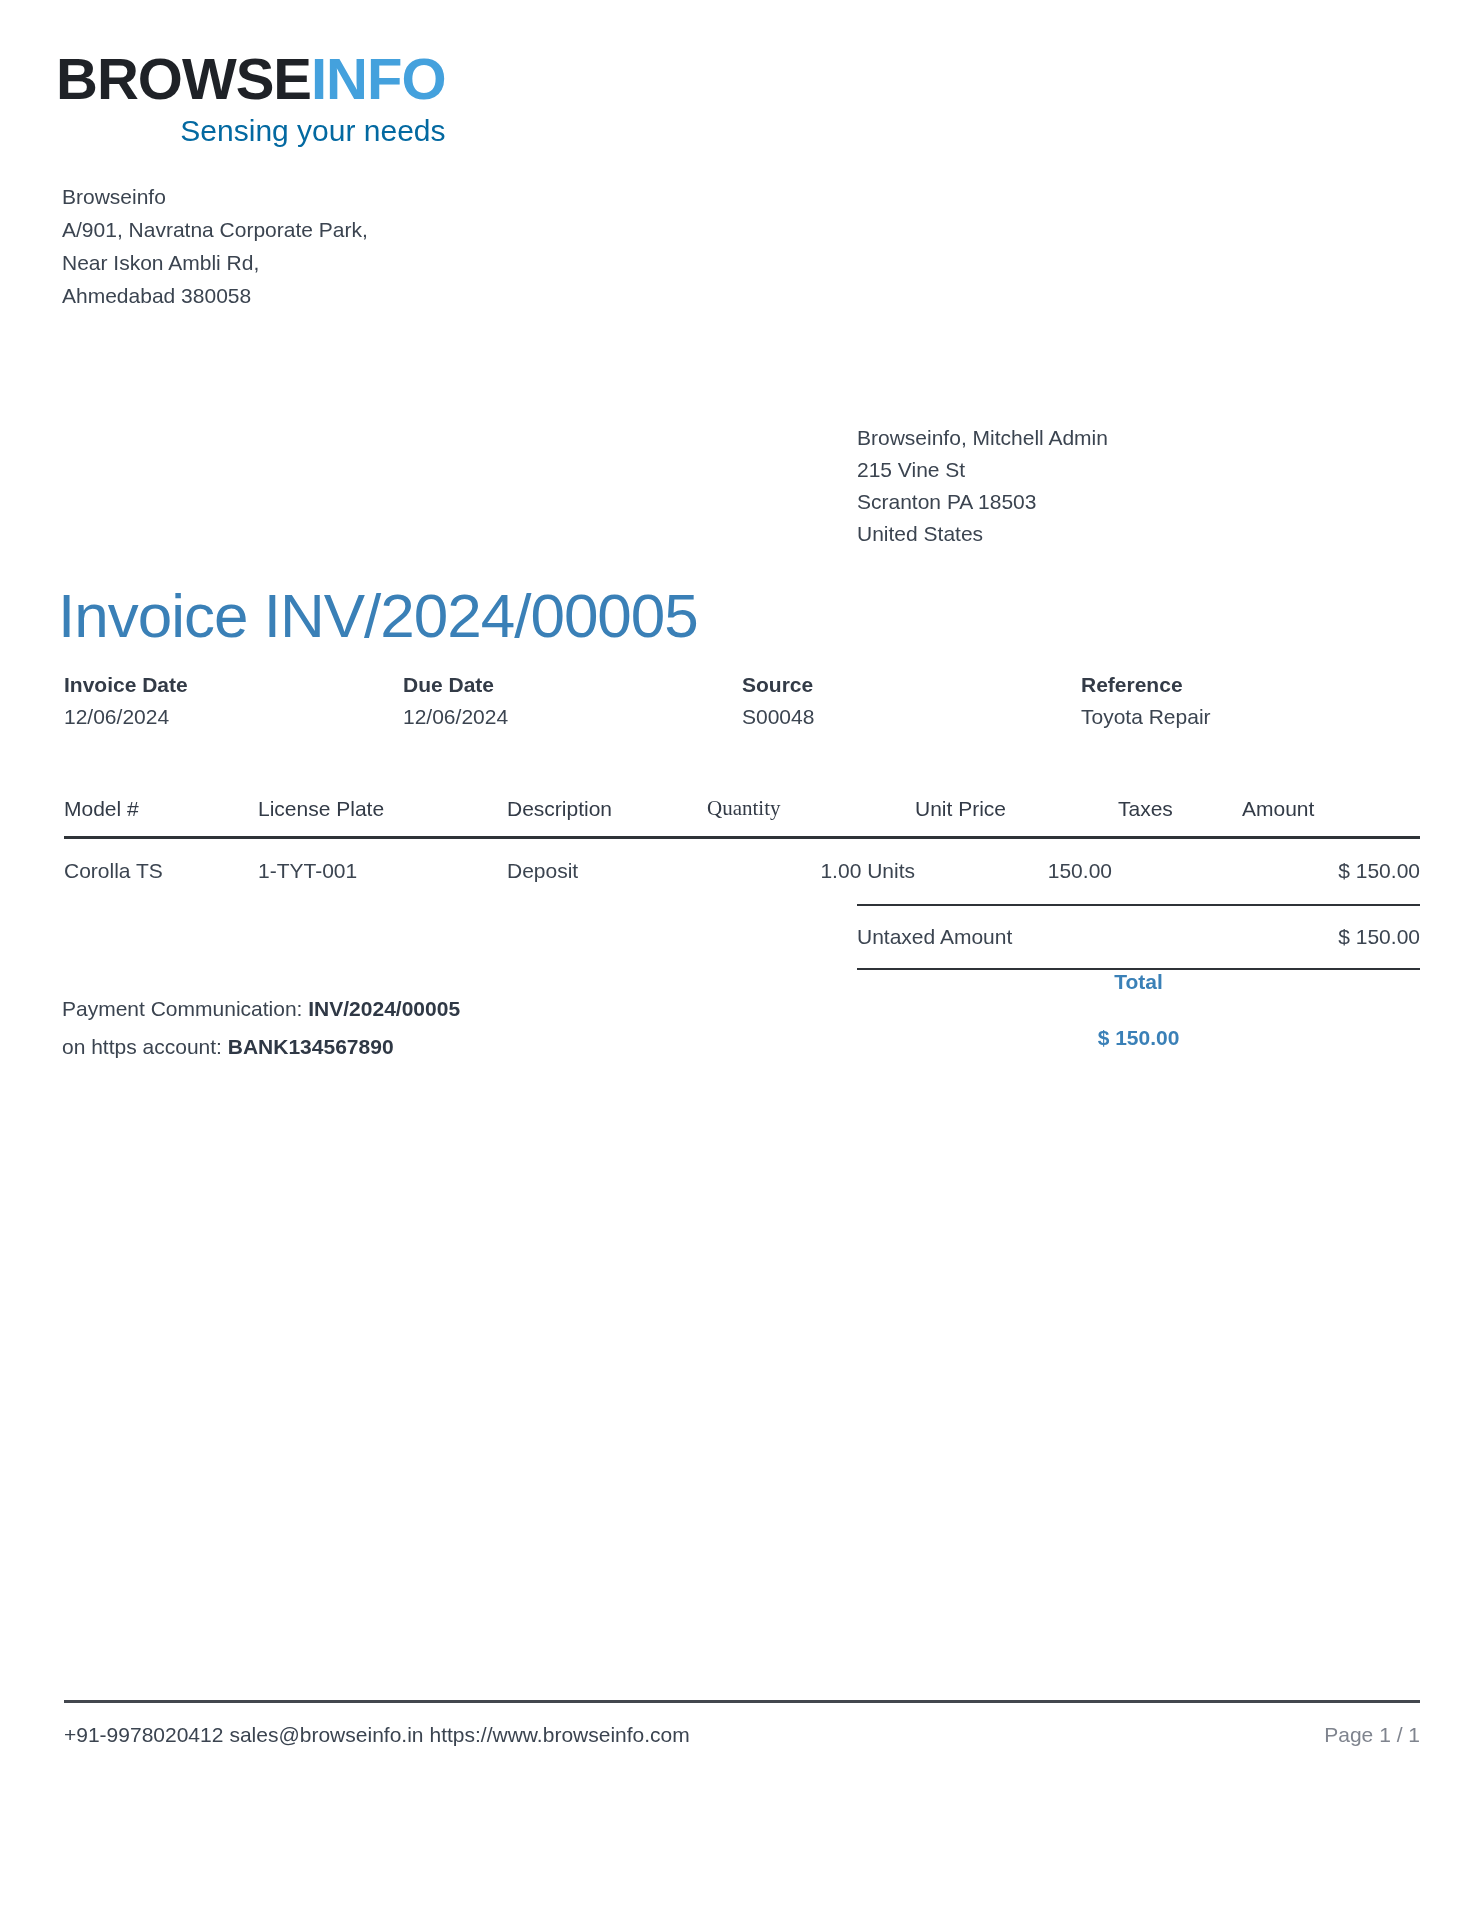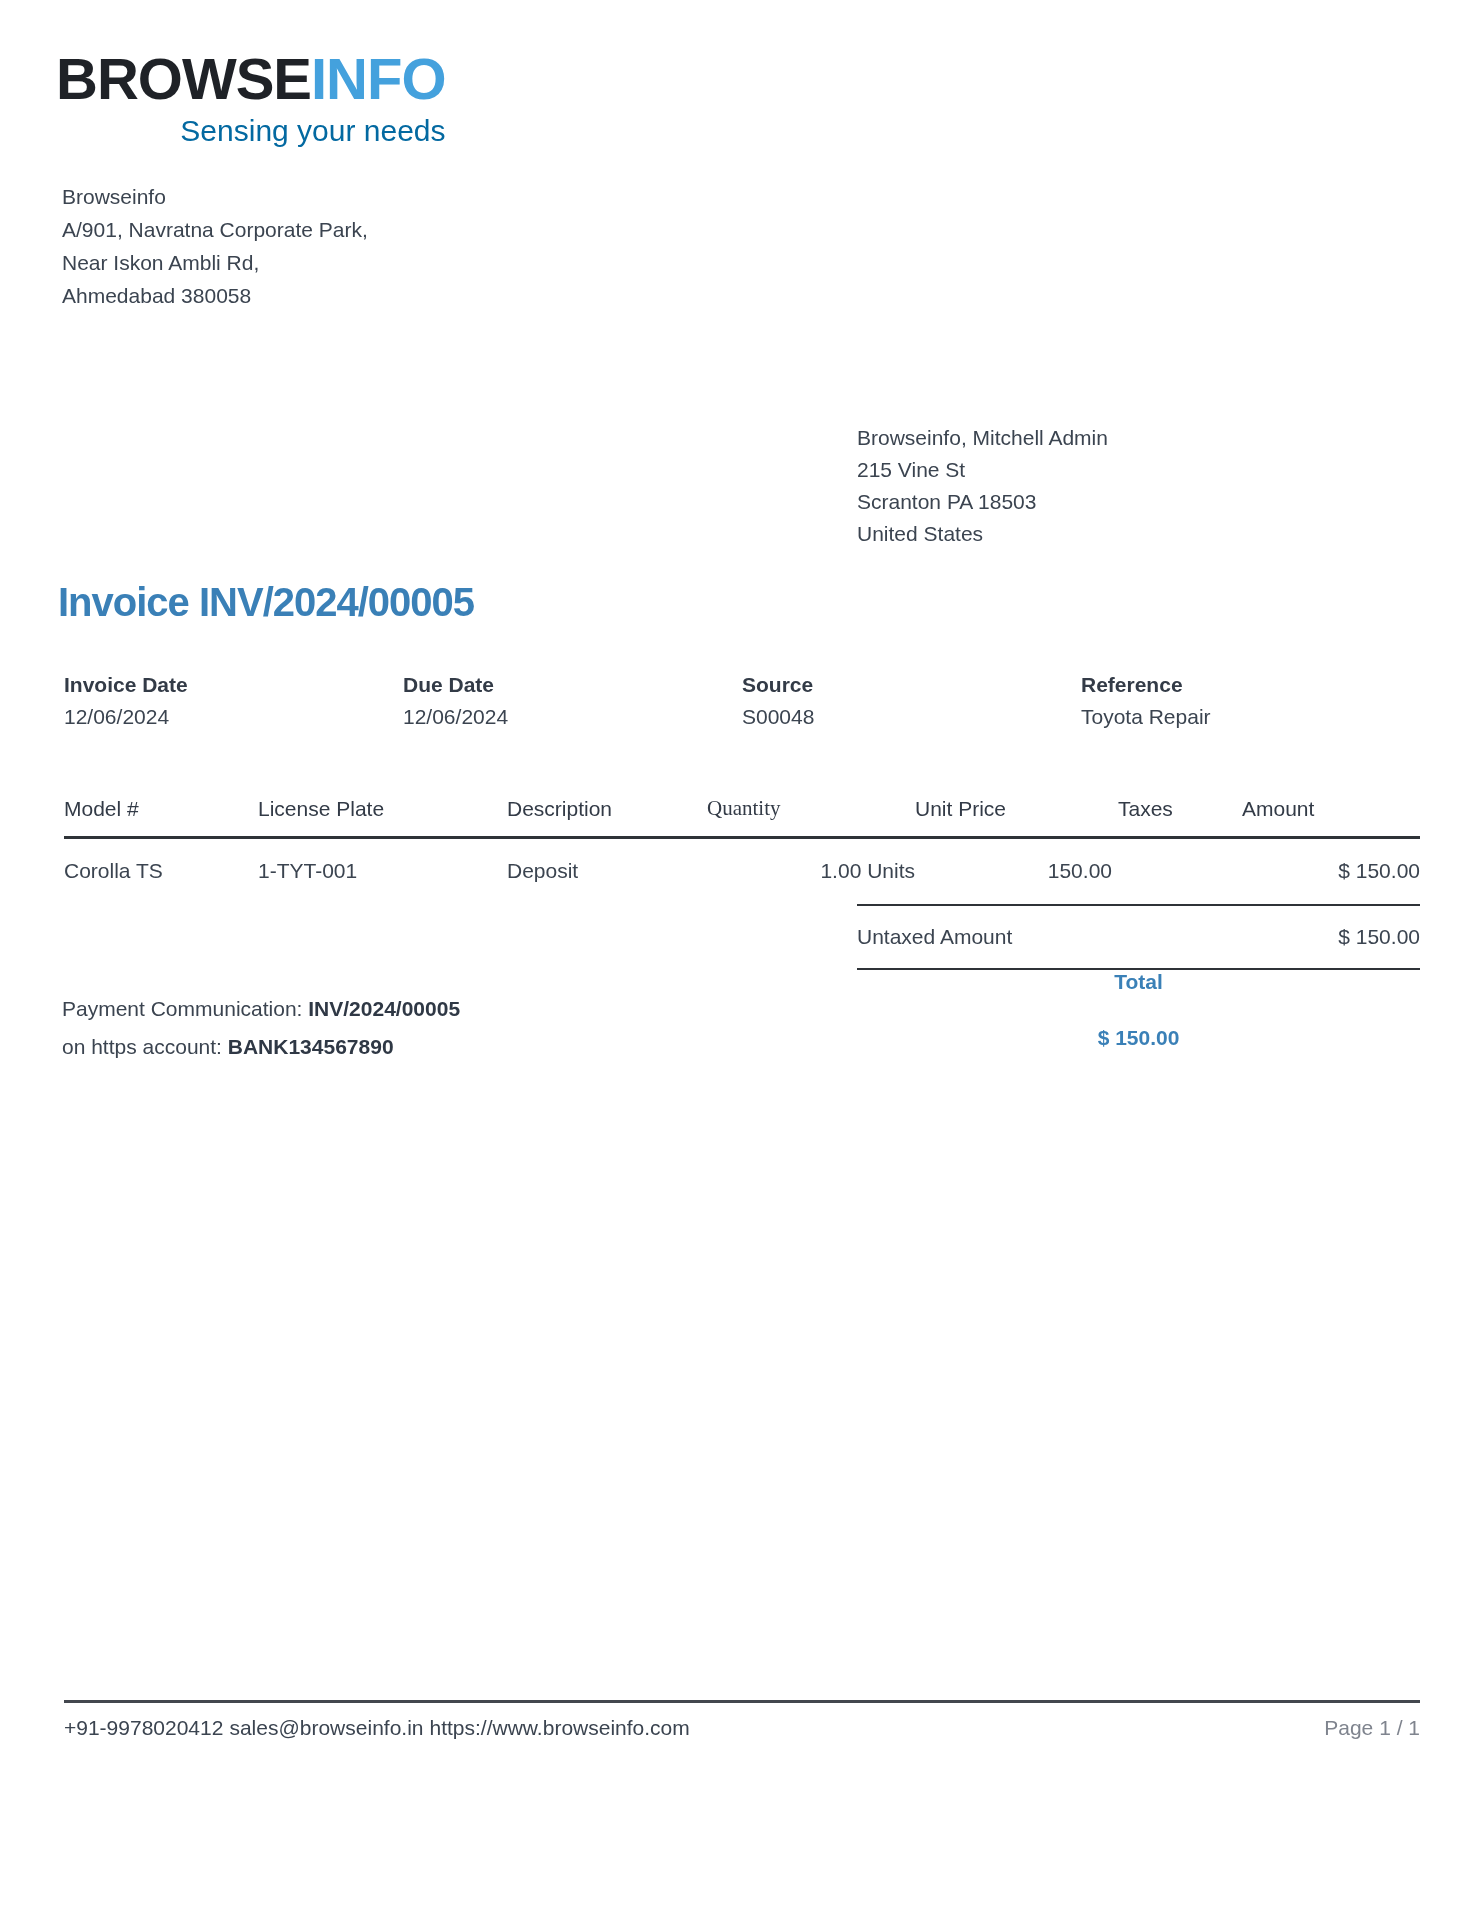--- a/index.html
+++ b/index.html
@@ -20,21 +20,21 @@
   .logo-text{font-size:58px;font-weight:700;line-height:1.0;letter-spacing:-1px;white-space:nowrap;}
   .logo-dark{color:var(--logo-dark);}
   .logo-accent{color:var(--logo-accent);}
   .logo-tagline{margin-top:6px;text-align:right;font-size:30px;font-weight:500;color:#0369a1;letter-spacing:0px;}
 
   
   .company-address{position:absolute;left:62px;top:180px;font-size:21px;line-height:33px;}
   .customer-address{position:absolute;left:857px;top:422px;font-size:21px;line-height:32px;}
 
   
-  .invoice-title{position:absolute;left:58px;top:580px;font-size:40px;font-weight:700;letter-spacing:-1px;color:var(--accent-blue);white-space:nowrap;}
+  .invoice-title{position:absolute;left:58px;top:580px;font-size:62px;font-weight:400;letter-spacing:-1px;color:var(--accent-blue);white-space:nowrap;}
 
   
   .details-row{position:absolute;left:64px;top:670px;width:1356px;display:flex;}
   .details-col{width:339px;flex:0 0 339px;}
   .details-label{font-size:21px;font-weight:700;line-height:30px;color:#333b47;}
   .details-value{font-size:21px;line-height:30px;margin-top:2px;}
 
   
   .items-table{position:absolute;left:64px;top:794px;width:1356px;border-collapse:collapse;table-layout:fixed;}
   .items-table th{font-size:21px;font-weight:400;color:#333b47;text-align:left;padding:2px 0 15px 0;border-bottom:3px solid var(--line-dark);white-space:nowrap;}
@@ -53,21 +53,21 @@
   .totals{position:absolute;left:857px;top:904px;width:563px;}
   .totals-row{height:64px;display:flex;justify-content:space-between;align-items:center;border-top:2px solid var(--line-dark);font-size:21px;gap:32px;}
   .totals-row.total{font-weight:700;color:var(--accent-blue);flex-direction:column;}
   .totals-row.total .totals-value{color:var(--accent-blue);}
 
   
   .payment{position:absolute;left:62px;top:990px;font-size:21px;line-height:38px;}
   .payment b{color:#2f3845;}
 
   
-  .footer{position:absolute;left:64px;top:1700px;width:1356px;border-top:3px solid #43474e;padding-top:13px;display:flex;justify-content:space-between;align-items:flex-start;font-size:21px;}
+  .footer{position:absolute;left:64px;top:1700px;width:1356px;border-top:3px solid #43474e;padding-top:20px;display:flex;justify-content:space-between;align-items:flex-start;font-size:21px;}
   .footer-left span{margin-right:6px;}
   .footer-page{color:var(--muted-gray);}
 </style>
 </head>
 <body>
 
 <div class="page">
 
   <div class="logo">
     <div class="logo-text"><span class="logo-dark">BROWSE</span><span class="logo-accent">INFO</span></div>

